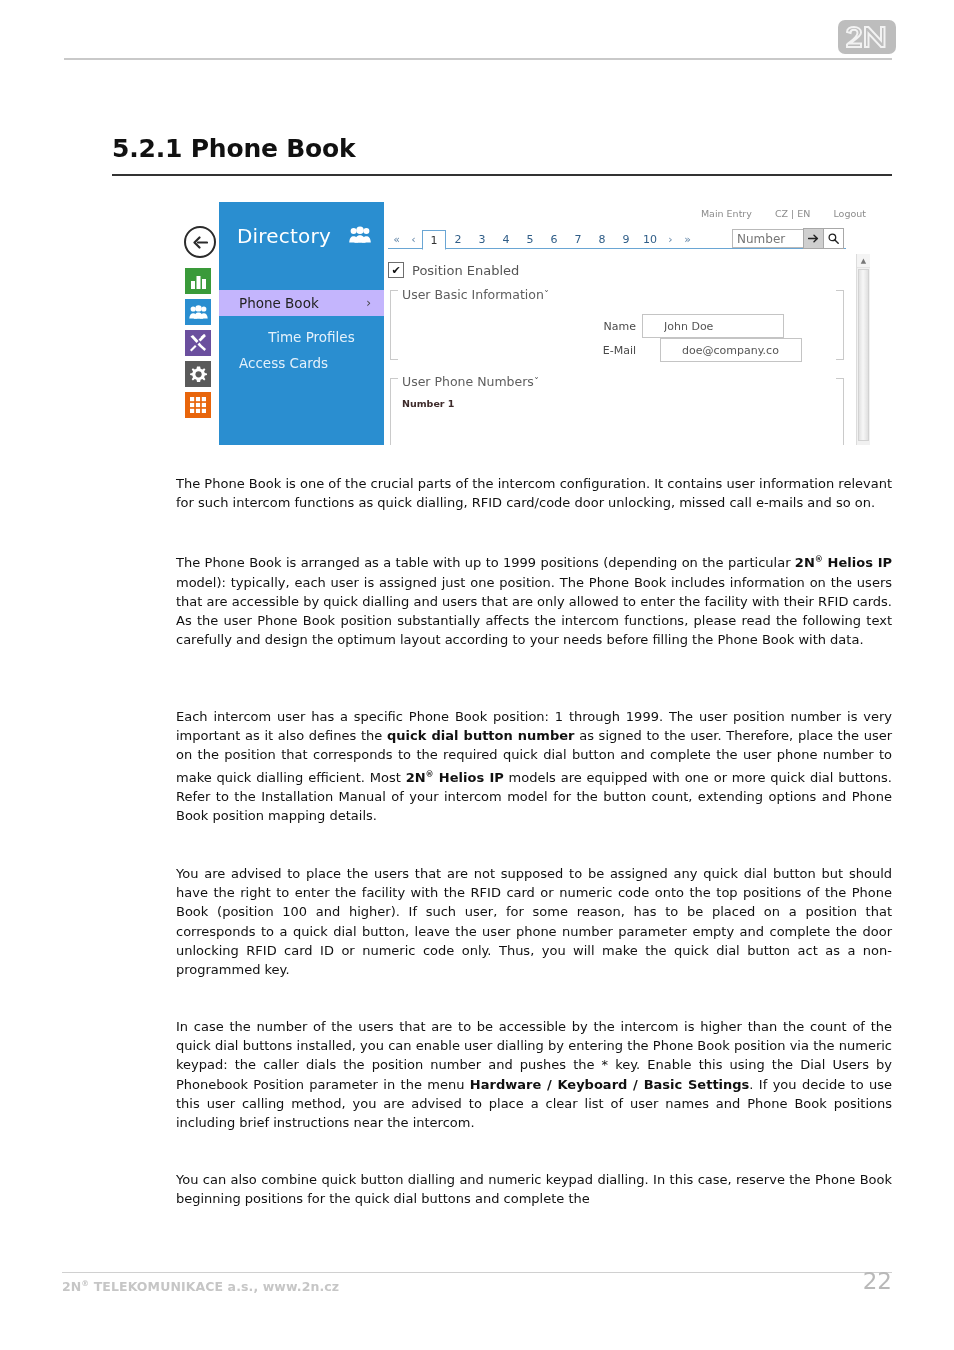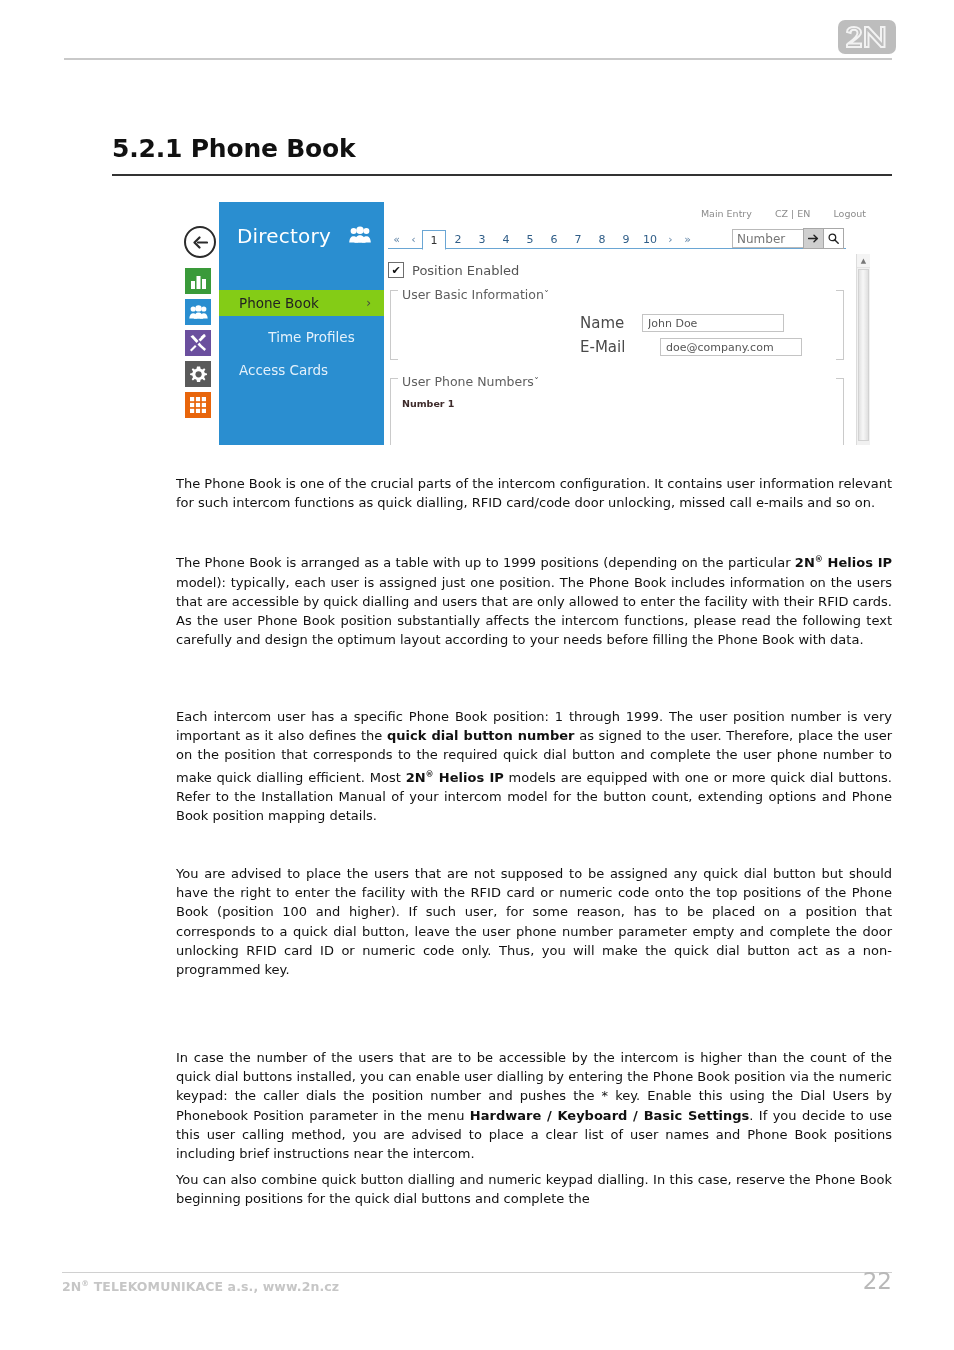--- a/index.html
+++ b/index.html
@@ -130,32 +130,32 @@
     left: 0;
     width: 165px;
     height: 26px;
     line-height: 26px;
     padding-left: 20px;
     box-sizing: border-box;
     font-size: 13.5px;
     color: #e4f1fb;
   }
   .menu-item.active {
-    background: #84cc16;
+    background: #c4b5fd;
     color: #222222;
   }
   .menu-item .chev {
     position: absolute;
     right: 13px; top: 0;
     font-size: 12px;
     color: #444;
   }
   .mi0 { top: 88px; }
   .mi1 { top: 122px; text-align: center; }
-  .mi2 { top: 155px; }
+  .mi2 { top: 148px; }
 
   
   .content-pane {
     position: absolute;
     left: 206px; top: 0;
     width: 486px; height: 243px;
     background: #ffffff;
   }
   .topbar-links {
     position: absolute;
@@ -267,32 +267,33 @@
     border-bottom: 1px solid #cacaca;
     width: 7px;
   }
 
   .field-row {
     position: absolute;
     display: flex;
     align-items: center;
   }
   .field-label {
-    font-size: 15px;
+    font-size: 11px;
     color: #4a4a4a;
+    text-align: right;
     width: 56px;
     margin-right: 6px;
   }
   .field-input {
-    width: 142px; height: 18px;
+    width: 142px; height: 24px;
     border: 1px solid #c4c4c4;
     background: #fff;
     font-size: 11px;
     color: #555;
-    padding: 0 5px;
+    padding: 0 21px;
     box-sizing: border-box;
     font-family: "DejaVu Sans", "Liberation Sans", sans-serif;
     outline: none;
   }
   .num-label {
     position: absolute;
     font-size: 9.5px;
     color: #3d2a2a;
     font-weight: bold;
   }
@@ -334,21 +335,21 @@
     text-align: justify;
     color: #111;
     font-family: "DejaVu Sans", "Liberation Sans", sans-serif;
   }
   .body-text b { font-weight: bold; }
   .body-text sup { font-size: 0.62em; vertical-align: super; }
   .p1 { top: 474px; }
   .p2 { top: 550px; }
   .p3 { top: 707px; }
   .p4 { top: 864px; }
-  .p5 { top: 1017px; margin-top: 31px; }
+  .p5 { top: 1017px; }
   .p6 { top: 1170px; }
 
   
   .footer-rule {
     position: absolute;
     left: 62px; right: 62px;
     top: 1272px;
     height: 1px;
     background: #d0d0d0;
   }

